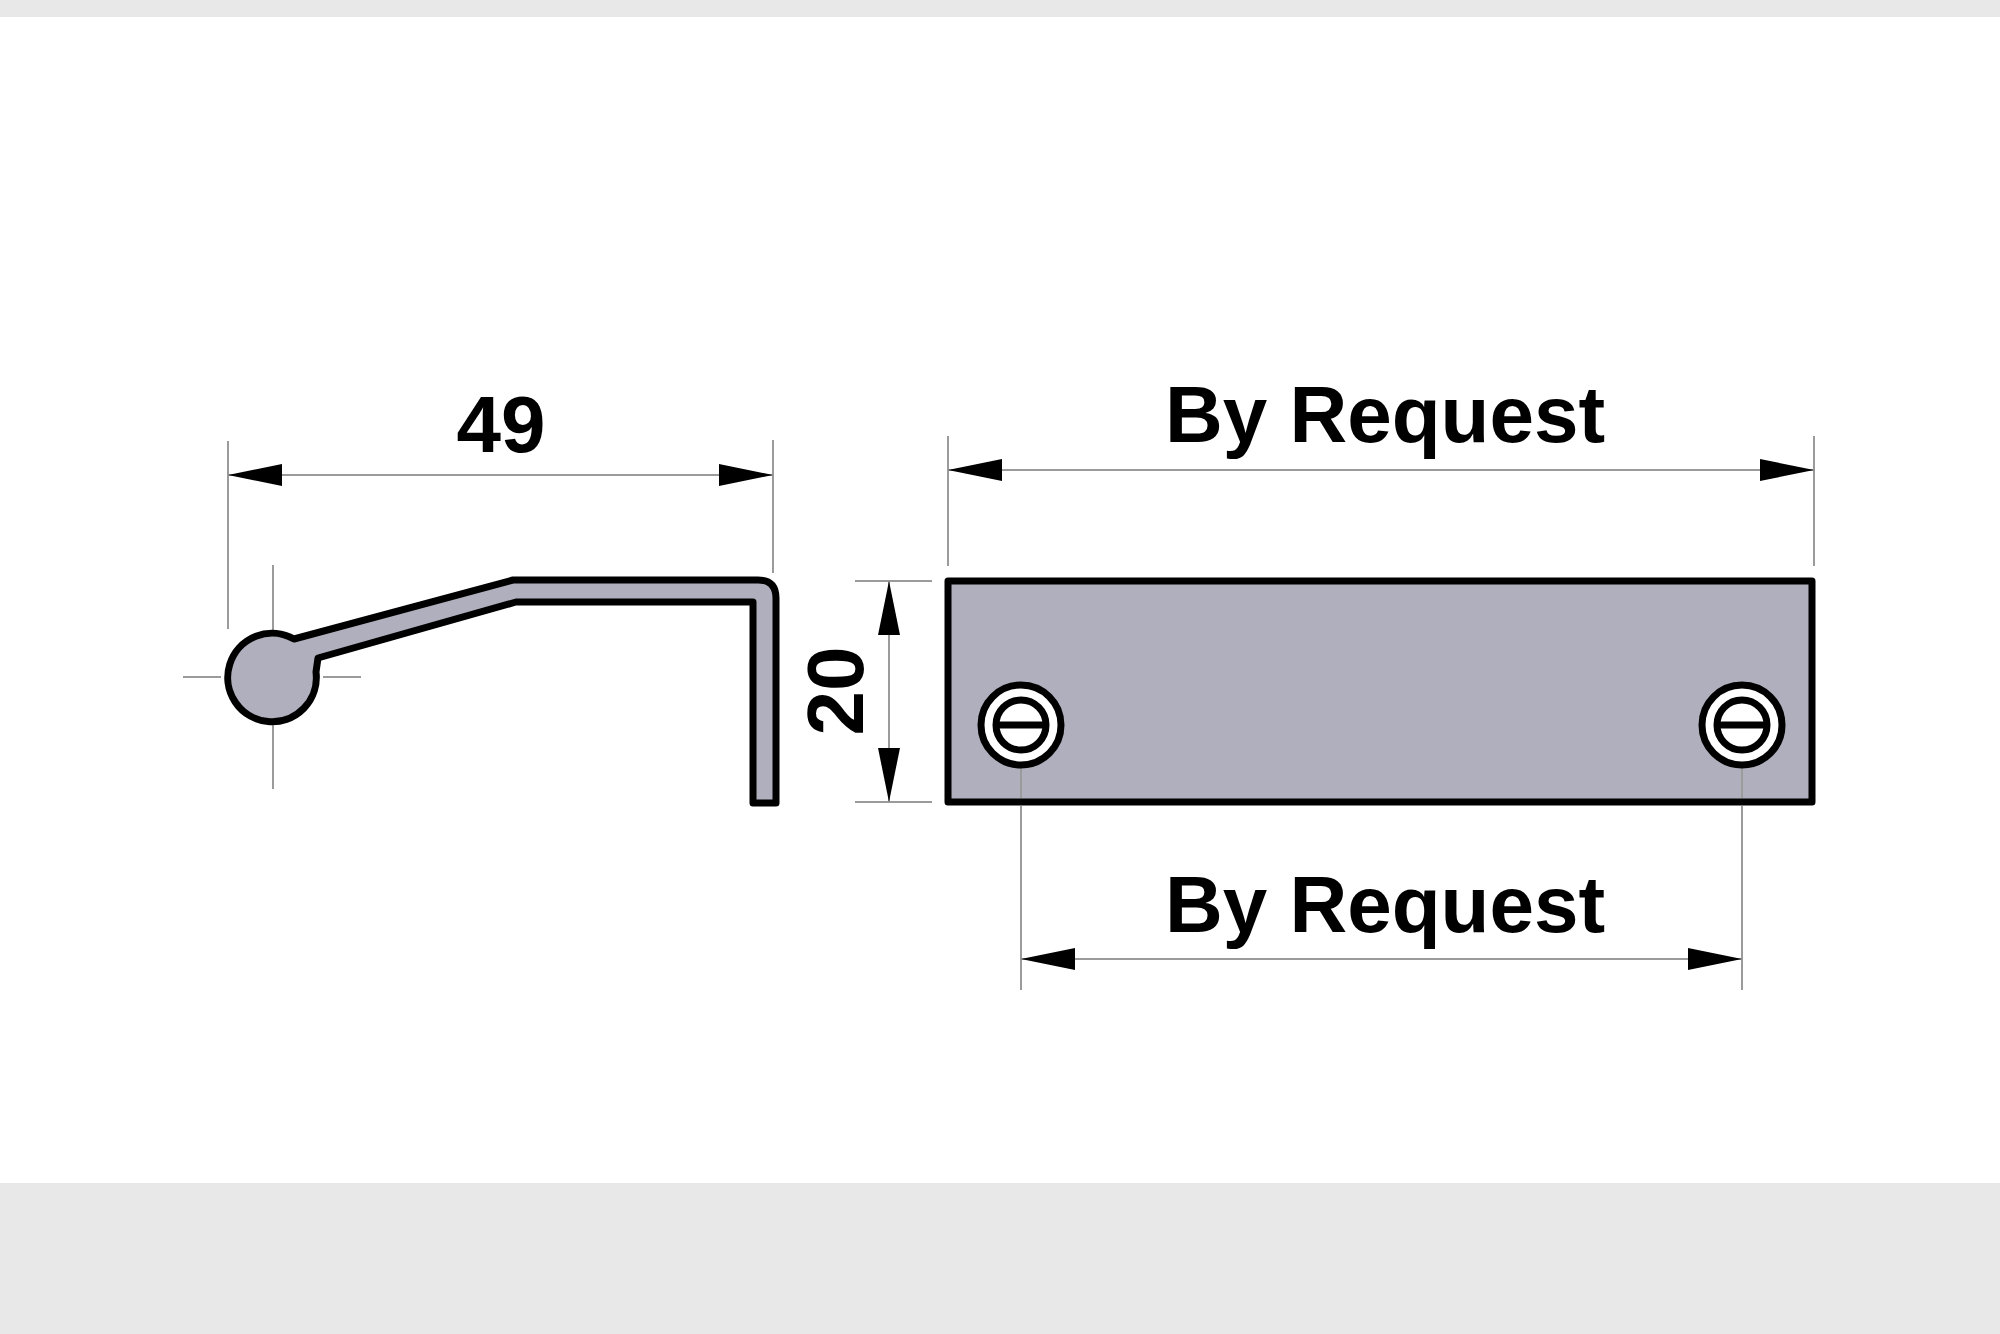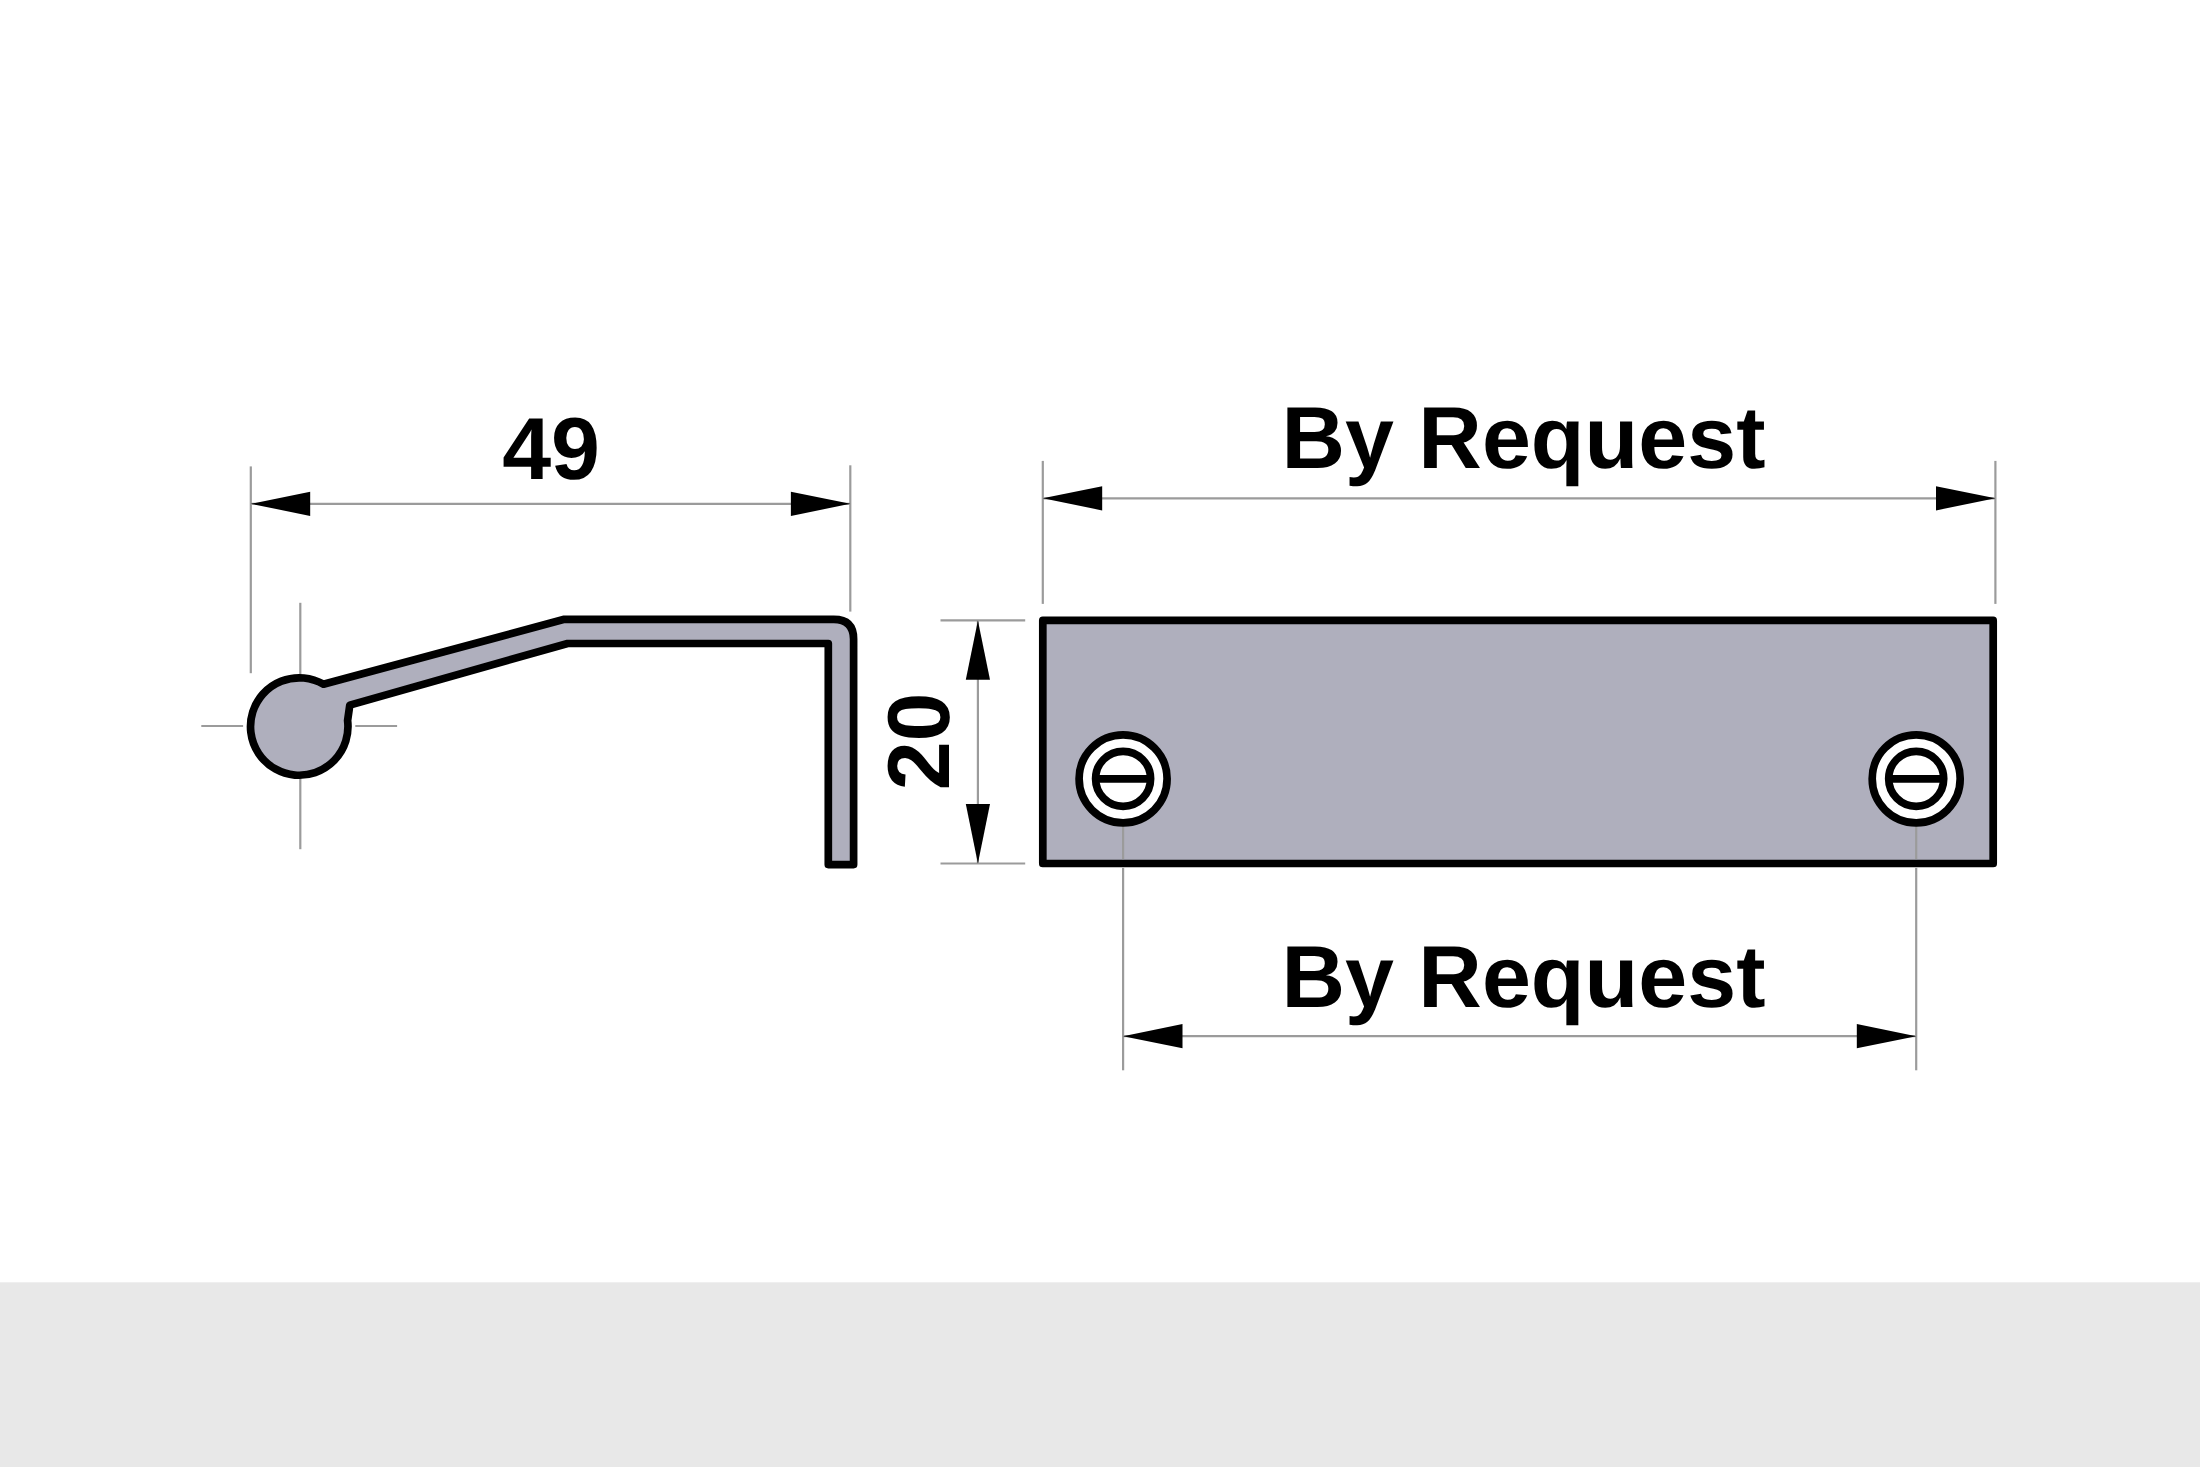--- a/index.html
+++ b/index.html
@@ -2,21 +2,21 @@
 <html style="--paper: #ffffff; --part_fill: #afafbd; --outline_ink: #000000; --thin_line: #9b9b9b; --text_ink: #000000;"><head>
 <meta charset="utf-8">
 <style>
   html, body { margin: 0; padding: 0; }
   body { background: #e8e8e8; }
   .stage {
     position: relative;
     width: 2000px;
     height: 1166px;
     background: var(--paper, #ffffff);
-    margin: 0 auto;
+    margin: 17px auto;
     overflow: hidden;
   }
   svg { display: block; width: 2000px; height: 1334px; }
 
   
   .part {
     fill: var(--part_fill, #afafbd);
     stroke: var(--outline_ink, #000000);
     stroke-width: 7;
     stroke-linejoin: round;

